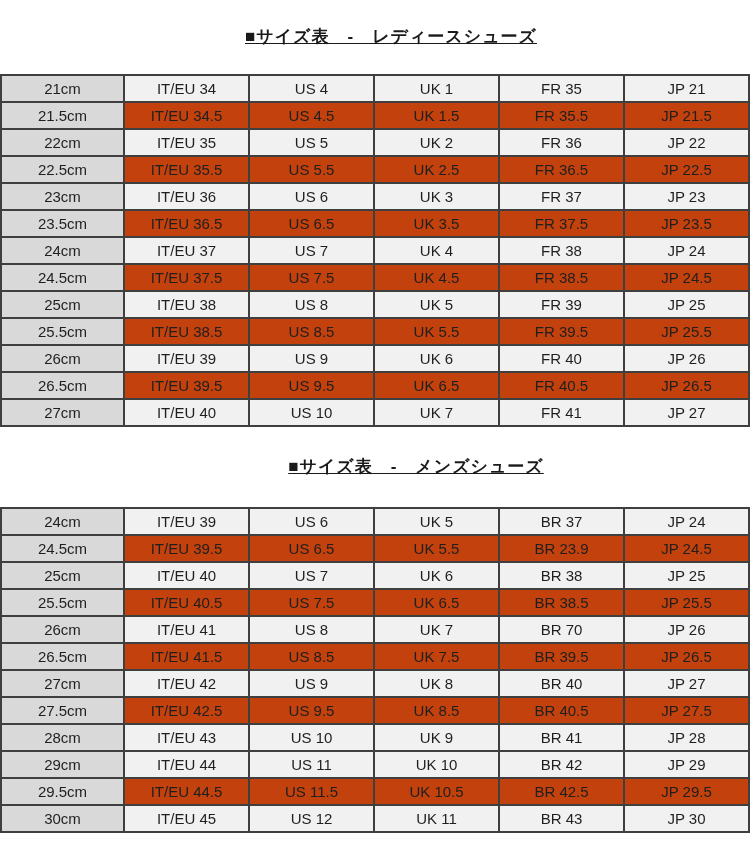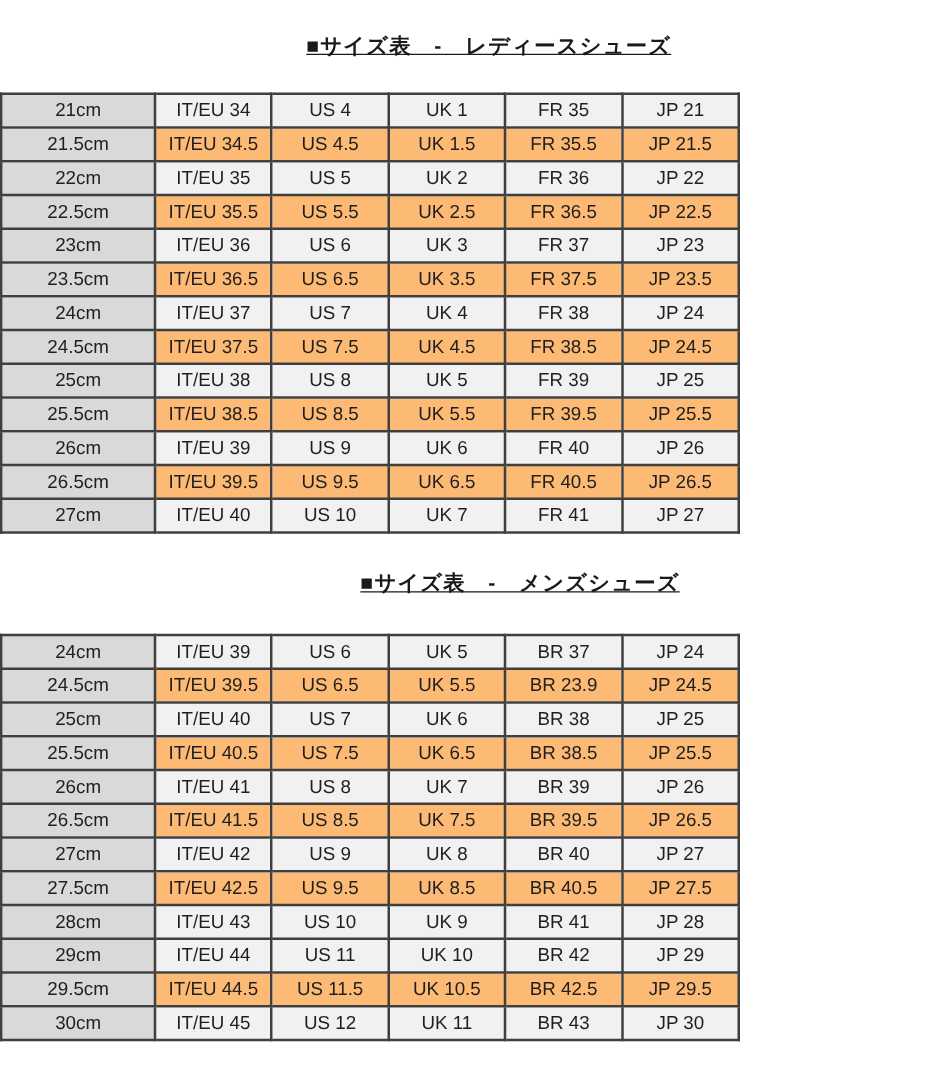--- a/index.html
+++ b/index.html
@@ -25,42 +25,42 @@
     margin: 16px;
     letter-spacing: 1px;
     text-decoration: underline;
   }
   .section-title.second {
     height: 48px;
     line-height: 48px;
     padding-left: 25px;
   }
   table.size-table {
-    width: 592px;
+    width: 750px;
     border-collapse: collapse;
     table-layout: fixed;
     border: 2px solid #3f3f3f;
   }
   table.size-table td {
     height: 25px;
     text-align: center;
     vertical-align: middle;
     font-size: 15px;
     color: #1f1f1f;
     border: 2px solid #3f3f3f;
     padding: 0;
     overflow: hidden;
     white-space: nowrap;
   }
   table.size-table td.first {
     width: 121px;
     background: #d9d9d9;
   }
   table.size-table tr.odd td:not(.first)  { background: #f1f1f1; }
-  table.size-table tr.even td:not(.first) { background: #fdba74; }
+  table.size-table tr.even td:not(.first) { background: #c2410c; }
 </style>
 </head>
 <body>
 
 <div class="page">
 
   <section>
     <h2 class="section-title">■サイズ表　-　レディースシューズ</h2>
     <table class="size-table">
       <tbody>
@@ -206,21 +206,21 @@
             <td>US 7.5</td>
             <td>UK 6.5</td>
             <td>BR 38.5</td>
             <td>JP 25.5</td>
           </tr>
           <tr class="odd">
             <td class="first">26cm</td>
             <td>IT/EU 41</td>
             <td>US 8</td>
             <td>UK 7</td>
-            <td>BR 39</td>
+            <td>BR 70</td>
             <td>JP 26</td>
           </tr>
           <tr class="even">
             <td class="first">26.5cm</td>
             <td>IT/EU 41.5</td>
             <td>US 8.5</td>
             <td>UK 7.5</td>
             <td>BR 39.5</td>
             <td>JP 26.5</td>
           </tr>

